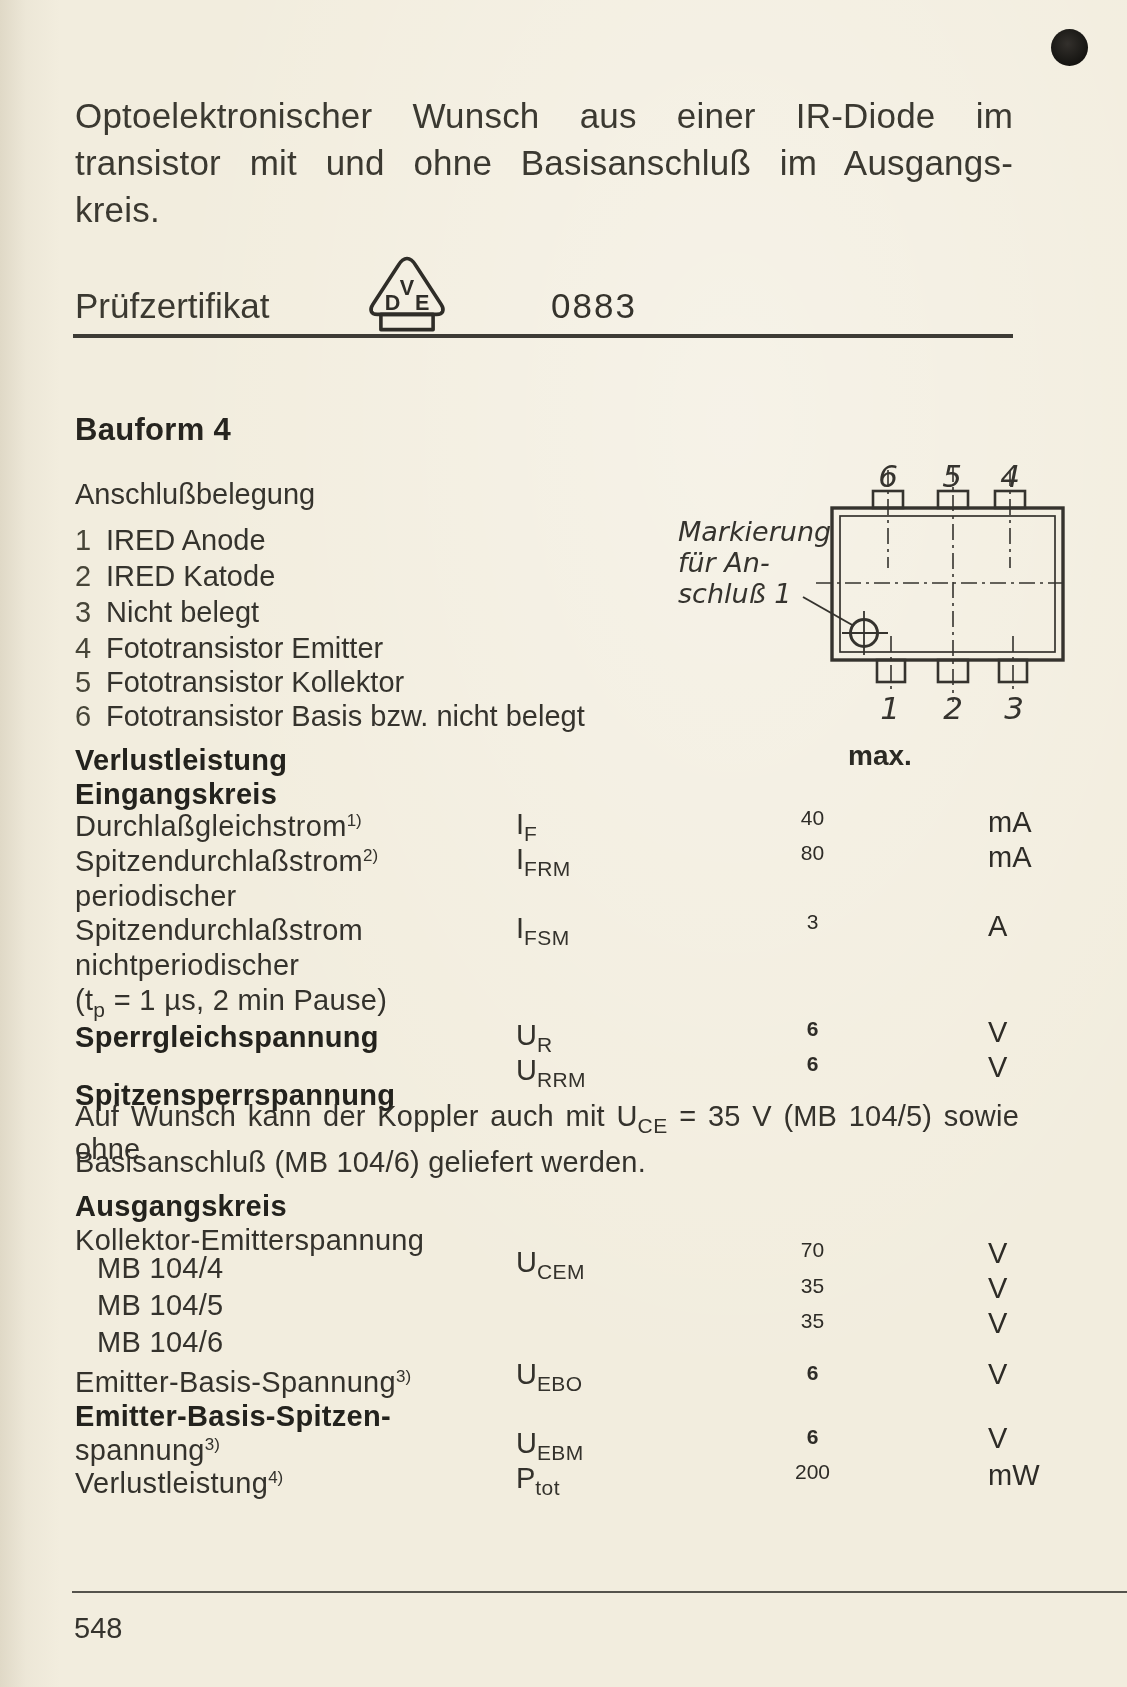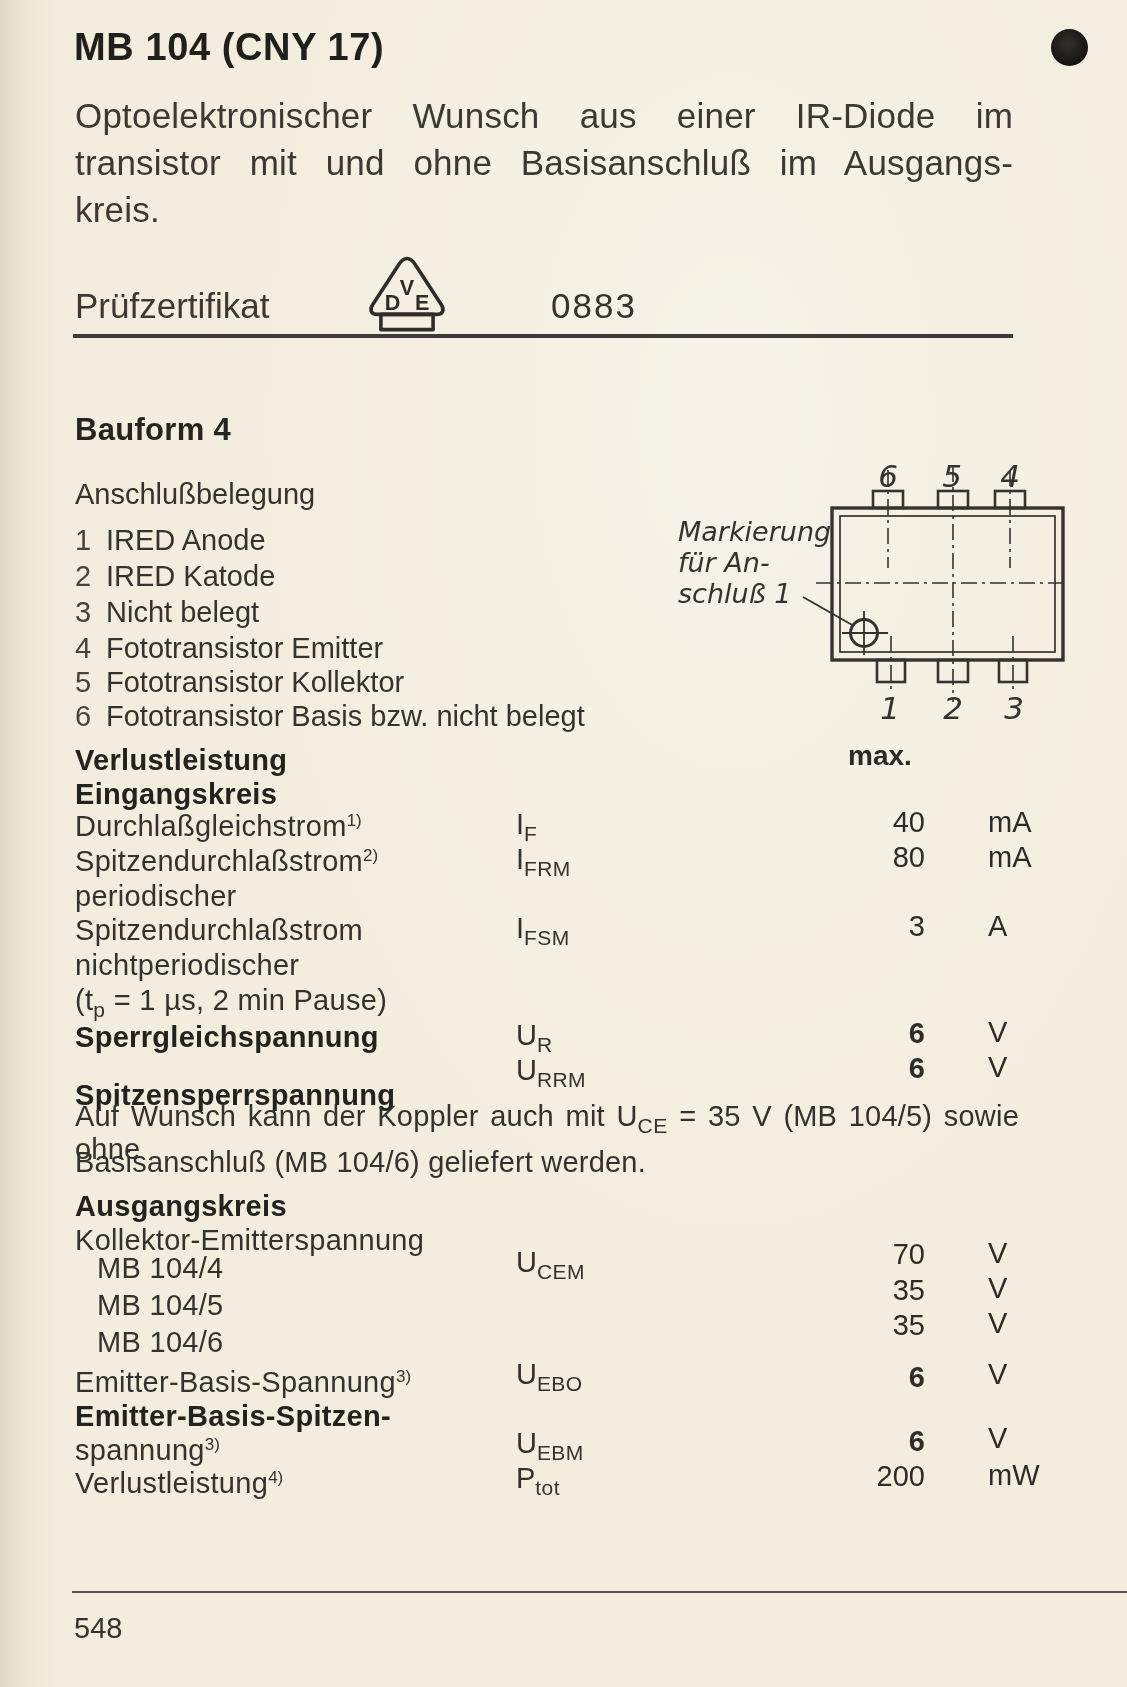--- a/index.html
+++ b/index.html
@@ -35,39 +35,38 @@
   .pin{left:75px;font-size:29px;color:#35332d;}
   .pin-num{display:inline-block;width:31px;color:#474538;}
   
   .h-bold{left:75px;font-size:29px;font-weight:700;letter-spacing:.3px;color:#23221d;}
   .max{left:848px;top:740px;width:136px;text-align:left;font-size:28px;font-weight:700;color:#2b2a24;}
   .t-label{left:75px;font-size:29px;letter-spacing:.3px;color:#34322c;}
   .t-label.b{font-weight:700;color:#23221d;}
   .t-label.ind{left:97px;}
   .t-sym{left:516px;font-size:29px;color:#34322c;}
   .sb{font-size:21px;position:relative;top:7px;letter-spacing:.4px;}
-  .t-val{left:780px;width:145px;text-align:right;font-size:29px;color:#2e2c27;}
+  .t-val{left:740px;width:145px;text-align:center;font-size:21px;color:#2e2c27;}
   .t-val.b{font-weight:700;}
   .t-unit{left:988px;width:105px;text-align:left;font-size:29px;color:#2e2c27;}
   sup.fn{font-size:17px;vertical-align:10px;letter-spacing:0;}
   .note-l{left:75px;width:944px;font-size:29px;color:#34322c;letter-spacing:.2px;
     text-align:justify;text-align-last:justify;white-space:normal;}
   .note-l.plain{text-align-last:left;}
   
   .rule-bot{left:72px;top:1591px;width:1055px;height:2px;background:#55534c;}
   .page-num{left:74px;top:1612px;font-size:29px;color:#35332d;}
   
   .dg-text{font-family:"DejaVu Sans",sans-serif;font-style:italic;fill:#35332e;}
 </style>
 </head>
 <body>
 
 <div class="page">
 
-  <div class="abs title">MB 104 (CNY 17)</div>
   <div class="abs corner-dot"></div>
 
   <div class="abs intro">
     <div class="jl">Optoelektronischer Wunsch aus einer IR-Diode im</div>
     <div class="jl">transistor mit und ohne Basisanschluß im Ausgangs-</div>
     <div class="jl end">kreis.</div>
   </div>
 
   <div class="abs cert-label">Prüfzertifikat</div>
 

